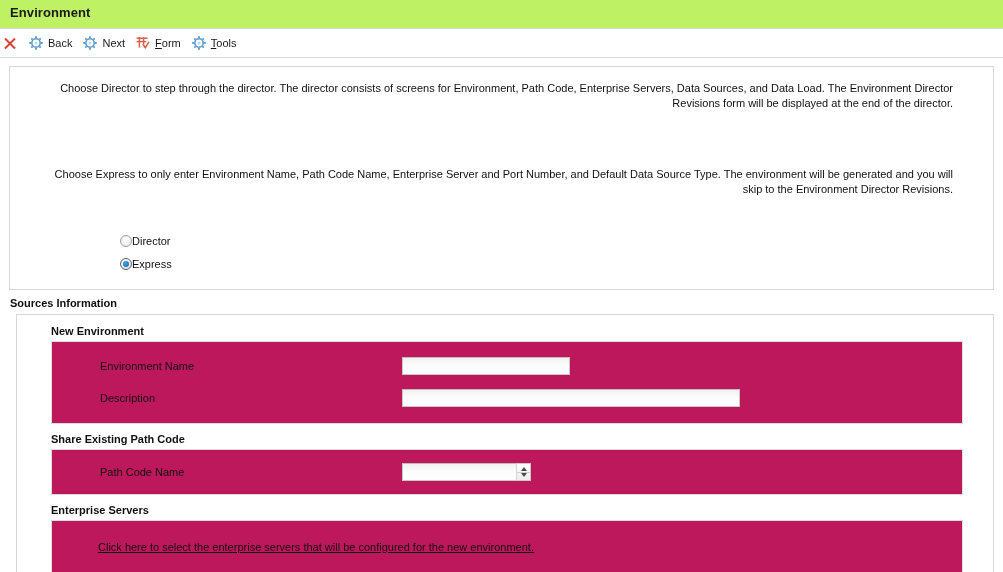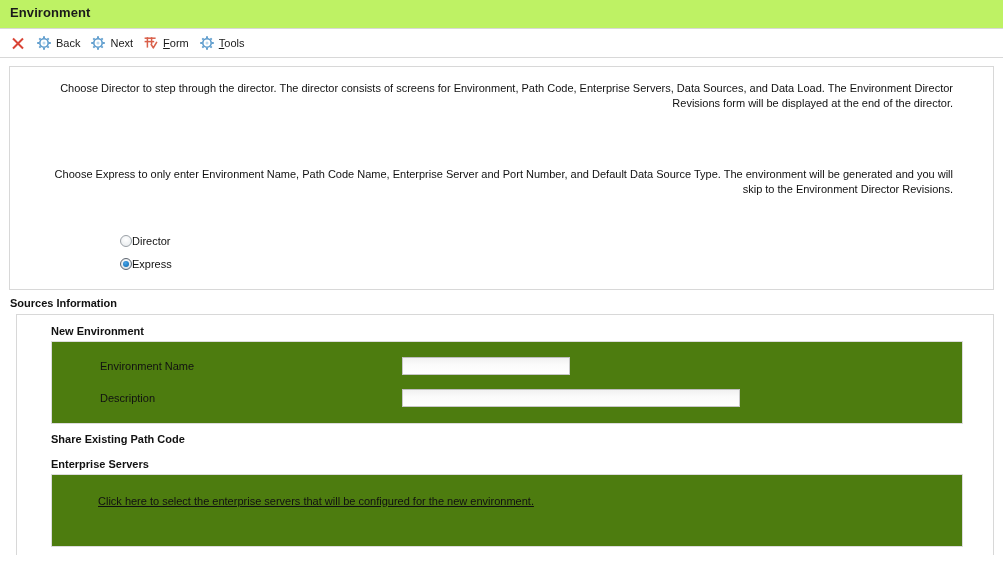--- a/index.html
+++ b/index.html
@@ -32,21 +32,20 @@
     letter-spacing: 0.1px;
     line-height: 16px;
   }
 
   
   .toolbar {
     height: 29px;
     box-sizing: border-box;
     display: flex;
     align-items: center;
-    padding-left: 8px;
     background: #ffffff;
     border-bottom: 1px solid #d8d8d8;
   }
   .tb-item {
     display: flex;
     align-items: center;
     height: 22px;
     padding: 0 6px 0 2px;
     margin-right: 2px;
     cursor: default;
@@ -147,21 +146,21 @@
   .group-label {
     font-size: 11px;
     font-weight: bold;
     color: #111111;
     padding: 0 0 3px 34px;
     line-height: 13px;
   }
   .group-box {
     margin: 0 30px 0 34px;
     border: 1px solid #dcdcdc;
-    background: #4d7c0f;
+    background: #be185d;
     box-sizing: border-box;
   }
   .group-box.tall  { padding: 13px 0 14px 0; }
   .group-box.short { padding: 11px 0 11px 0; }
   .group-box.link  { padding: 19px 0 38px 0; }
 
   .field-row {
     display: flex;
     align-items: center;
     height: 22px;
@@ -368,20 +367,35 @@
       </div>
 
       <div class="field-row">
         <span class="field-label">Description</span>
         <input class="txt w-desc" type="text" value="" style="">
       </div>
 
     </div>
 
     <div class="group-label" style="padding-top:9px;">Share Existing Path Code</div>
+    <div class="group-box short">
+
+      <div class="field-row">
+        <span class="field-label">Path Code Name</span>
+        <span class="spin-wrap">
+          <input class="txt w-path" type="text" value="" style="">
+          <span class="spin-btns">
+            <span class="spin-btn up"></span>
+            <span class="spin-sep"></span>
+            <span class="spin-btn down"></span>
+          </span>
+        </span>
+      </div>
+
+    </div>
 
     <div class="group-label" style="padding-top:9px;">Enterprise Servers</div>
     <div class="group-box link">
       <div class="link-row">
         <span class="srv-link">Click here to select the enterprise servers that will be configured for the new environment.</span>
       </div>
     </div>
 
   </div>
 </div>

